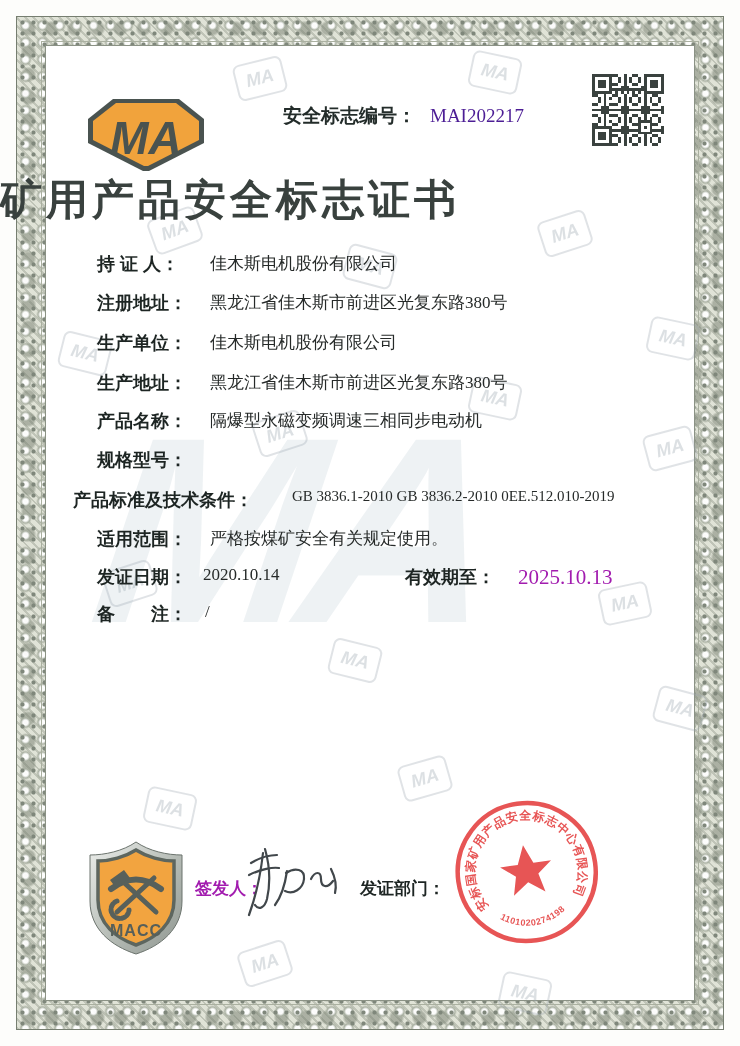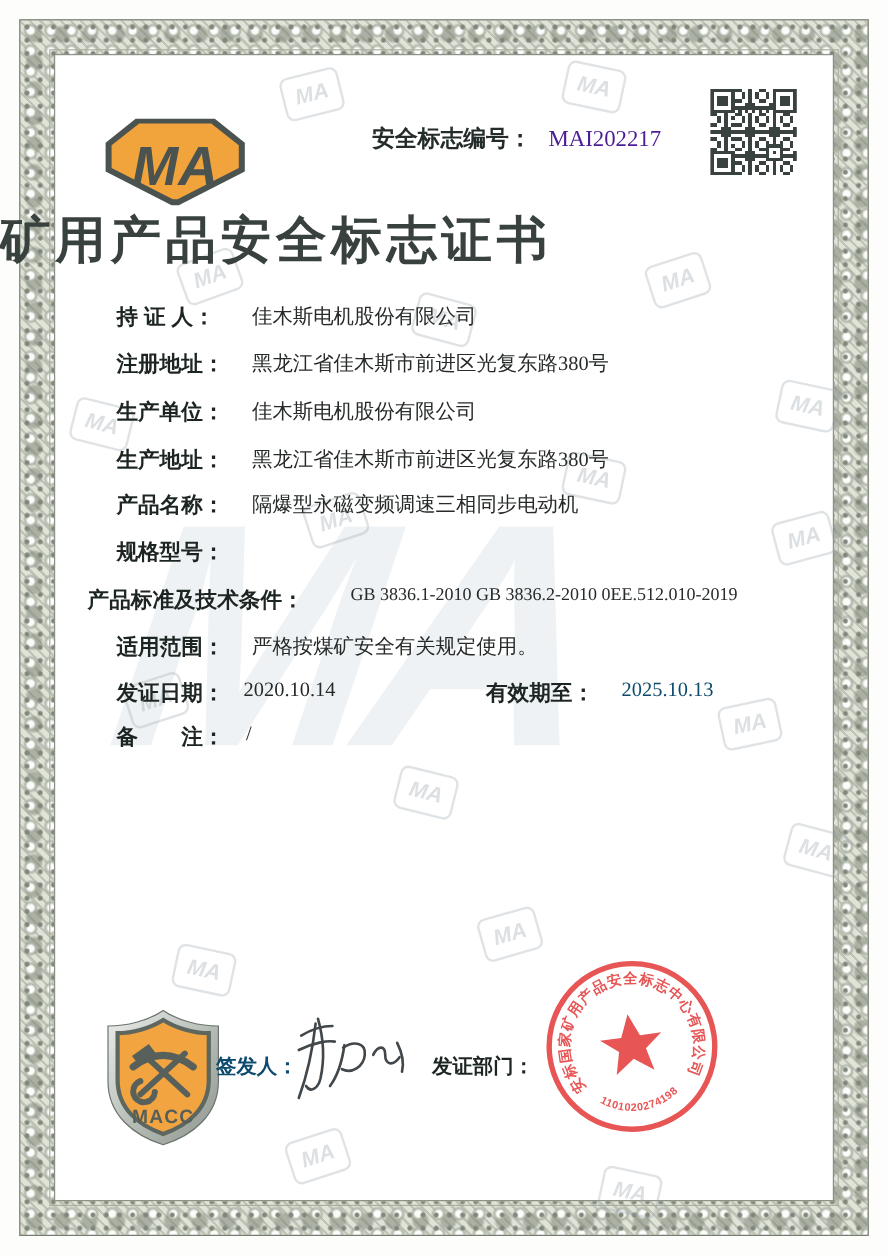--- a/index.html
+++ b/index.html
@@ -21,41 +21,41 @@
   .wm{position:absolute;z-index:2;width:46px;height:33px;border:2px solid rgba(152,163,172,0.30);
     border-radius:7px;color:rgba(152,163,172,0.34);display:flex;align-items:center;justify-content:center;
     font:italic 800 18px "Liberation Sans",sans-serif;letter-spacing:0;}
   .big-wm{position:absolute;z-index:2;left:100px;top:398px;
     font:italic 900 265px "Liberation Sans",sans-serif;letter-spacing:-14px;
     color:rgba(150,172,188,0.16);transform:skewX(-8deg);line-height:1;}
   .content{position:absolute;inset:0;z-index:3;}
   
   .ma-badge{position:absolute;left:87px;top:98px;}
   .cert-no{position:absolute;left:283px;top:103px;white-space:nowrap;}
-  .cert-no .lab{font-weight:700;font-size:19px;color:#232c2a;margin-left:27px;}
+  .cert-no .lab{font-weight:700;font-size:19px;color:#232c2a;}
   .cert-no .val{font-family:"Liberation Serif",serif;font-size:19px;color:#4c1d95;margin-left:14px;}
   .qr{position:absolute;left:592px;top:74px;width:72px;height:72px;}
   .title{position:absolute;left:0;right:0;top:172px;text-align:left;
     font-family:"Liberation Serif",serif;font-weight:800;font-size:42px;letter-spacing:4px;color:#39413e;}
   
   .row{position:absolute;left:0;right:0;height:24px;}
   .flabel{position:absolute;left:97px;font-weight:700;font-size:18px;color:#1d2523;white-space:pre;}
   .fvalue{position:absolute;left:210px;font-family:"Liberation Serif",serif;font-size:17px;color:#262a29;white-space:nowrap;}
   .row.long .flabel{left:73px;}
   .row.long .fvalue{left:292px;font-size:15px;}
   .fvalue.alnum{font-weight:700;letter-spacing:0.5px;}
   .vlabel2{position:absolute;left:405px;font-weight:700;font-size:18px;color:#1d2523;}
-  .vvalue2{position:absolute;left:518px;font-family:"Liberation Serif",serif;font-size:17px;color:#0c4a6e;}
+  .vvalue2{position:absolute;left:518px;font-family:"Liberation Serif",serif;font-size:21px;color:#a21caf;}
   
   .statement{position:absolute;left:72px;top:703px;width:606px;
     font-family:"Liberation Serif",serif;font-weight:600;font-size:15.5px;line-height:26px;
     color:#1f2322;text-align:justify;text-indent:44px;}
   
   .shield{position:absolute;left:83px;top:839px;}
-  .signer{position:absolute;left:180px;top:877px;font-weight:700;font-size:17px;color:#0c4a6e;font-family:Liberation Serif, serif;}
+  .signer{position:absolute;left:195px;top:877px;font-weight:700;font-size:17px;color:#a21caf;font-family:Liberation Serif, serif;}
   .signature{position:absolute;left:241px;top:839px;}
   .dept{position:absolute;left:360px;top:877px;font-weight:700;font-size:17px;color:#1d2523;}
   .stamp{position:absolute;left:450px;top:795px;z-index:4;opacity:0.93;mix-blend-mode:multiply;
     transform:rotate(-8deg);}
 </style>
 </head>
 <body>
 
 <div class="page">
   <div class="frame-band"></div>

